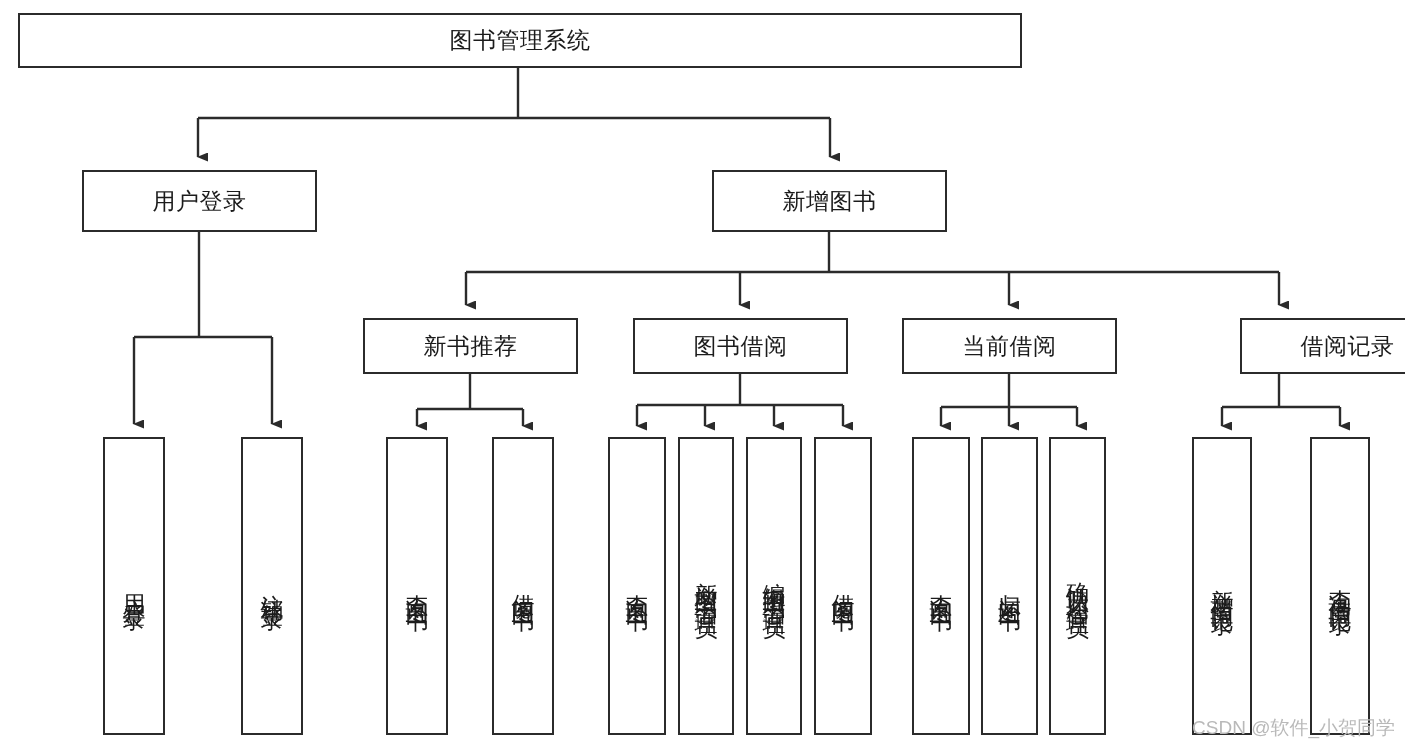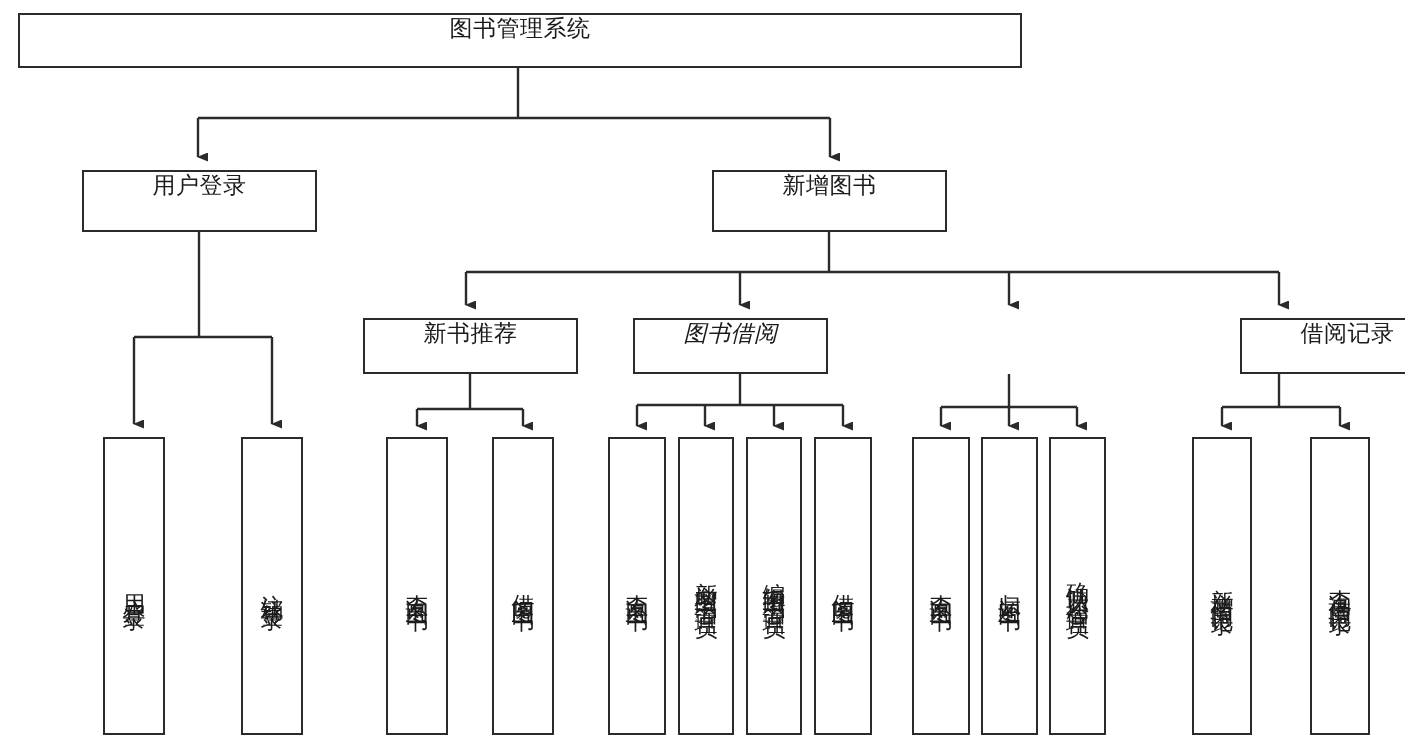--- a/index.html
+++ b/index.html
@@ -23,20 +23,21 @@
     top: 0;
     width: 1405px;
     height: 747px;
   }
   .node-box {
     position: absolute;
     box-sizing: border-box;
     background: #ffffff;
     border: 2px solid #2b2b2b;
     display: flex;
+    align-items: center;
     justify-content: center;
   }
   .node-label-h {
     font-size: 23px;
     color: #1b1b1b;
     line-height: 1.15;
     letter-spacing: 0.5px;
     white-space: nowrap;
   }
   .node-box.vertical {
@@ -124,22 +125,25 @@
   <div class="node-box" style="left:82px;top:170px;width:235px;height:62px;">
     <span class="node-label-h">用户登录</span>
   </div>
   <div class="node-box" style="left:712px;top:170px;width:235px;height:62px;">
     <span class="node-label-h">新增图书</span>
   </div>
 
   <div class="node-box" style="left:363px;top:318px;width:215px;height:56px;">
     <span class="node-label-h">新书推荐</span>
   </div>
-  <div class="node-box" style="left:633px;top:318px;width:195px;height:56px;font-style:italic;">
+  <div class="node-box" style="left:633px;top:318px;width:215px;height:56px;">
     <span class="node-label-h">图书借阅</span>
+  </div>
+  <div class="node-box" style="left:902px;top:318px;width:215px;height:56px;">
+    <span class="node-label-h">当前借阅</span>
   </div>
   <div class="node-box" style="left:1240px;top:318px;width:215px;height:56px;">
     <span class="node-label-h">借阅记录</span>
   </div>
 
   <div class="node-box vertical" style="left:103px;top:437px;width:62px;height:298px;">
     <span class="node-label-v">用户登录</span>
   </div>
   <div class="node-box vertical" style="left:241px;top:437px;width:62px;height:298px;">
     <span class="node-label-v">注销登录</span>
@@ -175,14 +179,15 @@
     <span class="node-label-v">确认归还（管理员）</span>
   </div>
 
   <div class="node-box vertical" style="left:1192px;top:437px;width:60px;height:298px;">
     <span class="node-label-v">新增借阅记录</span>
   </div>
   <div class="node-box vertical" style="left:1310px;top:437px;width:60px;height:298px;">
     <span class="node-label-v">查询借阅记录</span>
   </div>
 
+  <div id="watermark">CSDN @软件_小贺同学</div>
 
 </div>
 
 </body></html>

